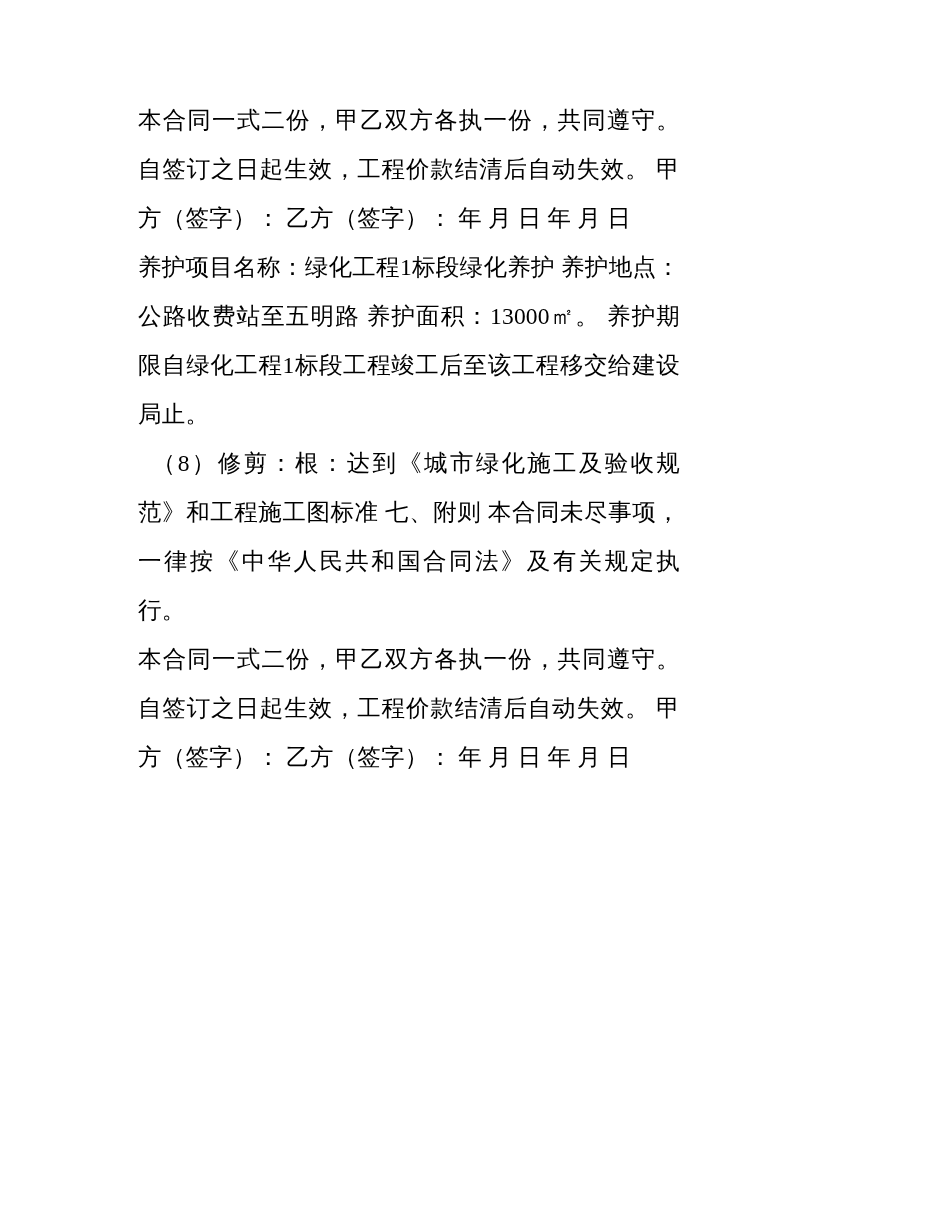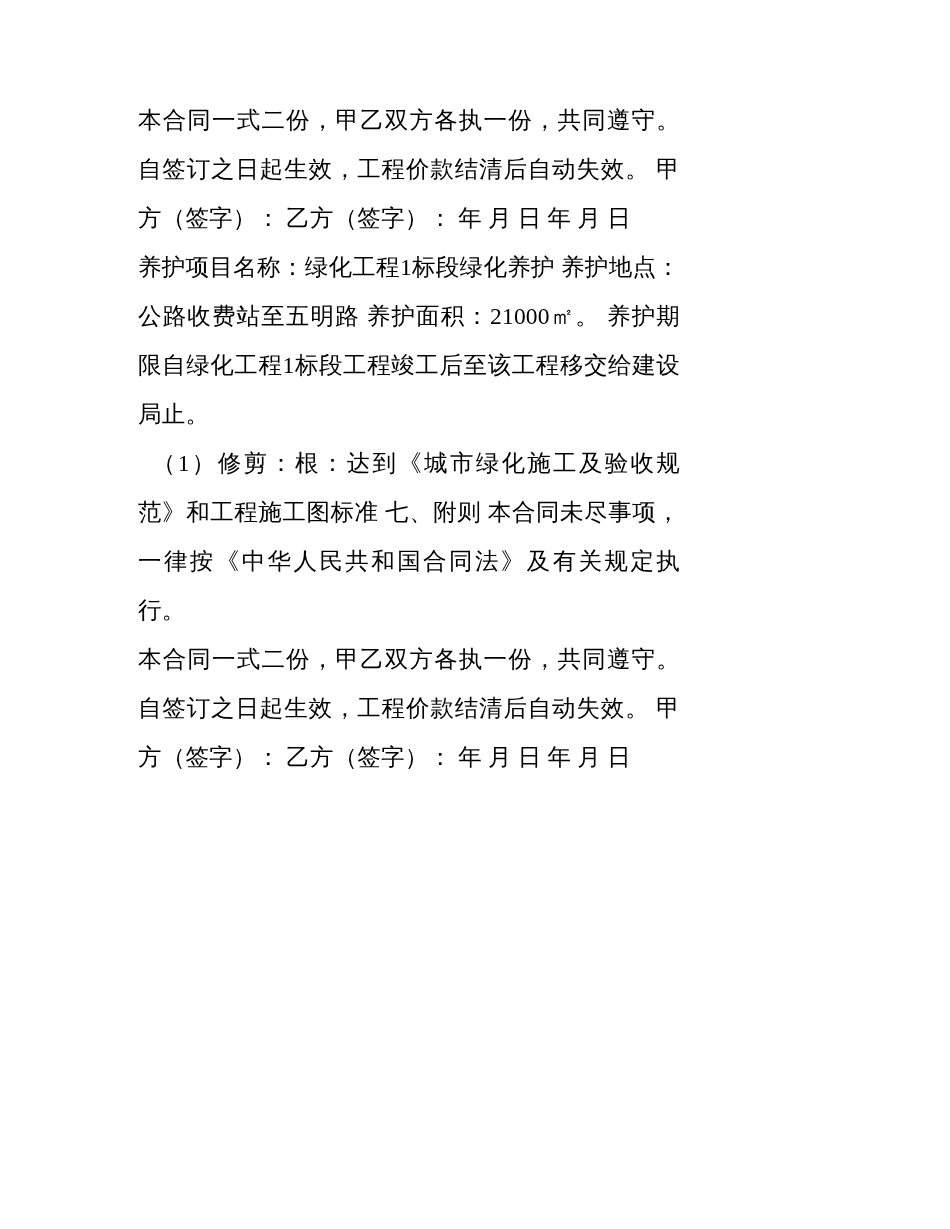--- a/index.html
+++ b/index.html
@@ -35,17 +35,17 @@
   .indent-1 {
     text-indent: 14px;
   }
 </style>
 </head>
 <body>
 
 <div class="page">
   <div class="doc-body">
     <p class="para">本合同一式二份，甲乙双方各执一份，共同遵守。自签订之日起生效，工程价款结清后自动失效。 甲方（签字）： 乙方（签字）： 年 月 日 年 月 日</p>
-    <p class="para">养护项目名称：绿化工程1标段绿化养护 养护地点：公路收费站至五明路 养护面积：21000㎡。 养护期限自绿化工程1标段工程竣工后至该工程移交给建设局止。</p>
-    <p class="para indent-1">（1）修剪：根：达到《城市绿化施工及验收规范》和工程施工图标准 七、附则 本合同未尽事项，一律按《中华人民共和国合同法》及有关规定执行。</p>
+    <p class="para">养护项目名称：绿化工程1标段绿化养护 养护地点：公路收费站至五明路 养护面积：13000㎡。 养护期限自绿化工程1标段工程竣工后至该工程移交给建设局止。</p>
+    <p class="para indent-1">（8）修剪：根：达到《城市绿化施工及验收规范》和工程施工图标准 七、附则 本合同未尽事项，一律按《中华人民共和国合同法》及有关规定执行。</p>
     <p class="para">本合同一式二份，甲乙双方各执一份，共同遵守。自签订之日起生效，工程价款结清后自动失效。 甲方（签字）： 乙方（签字）： 年 月 日 年 月 日</p>
   </div>
 </div>
 
 </body></html>

